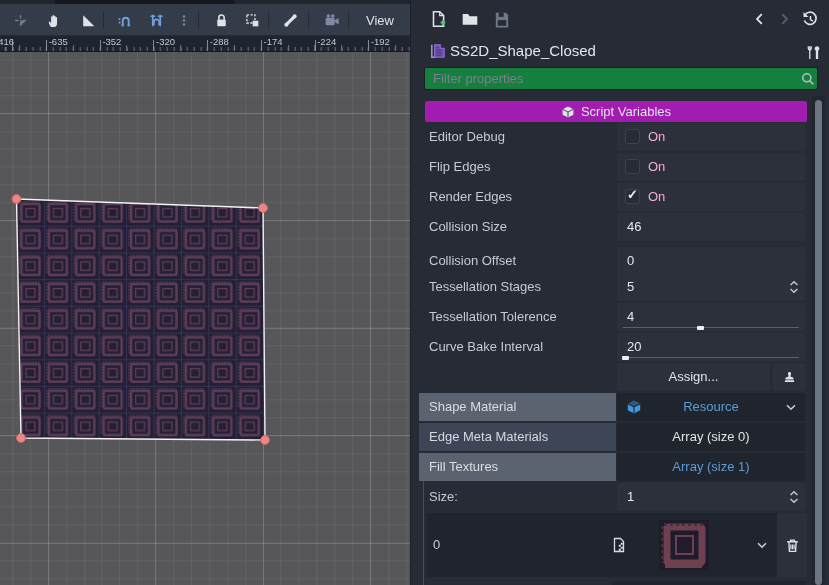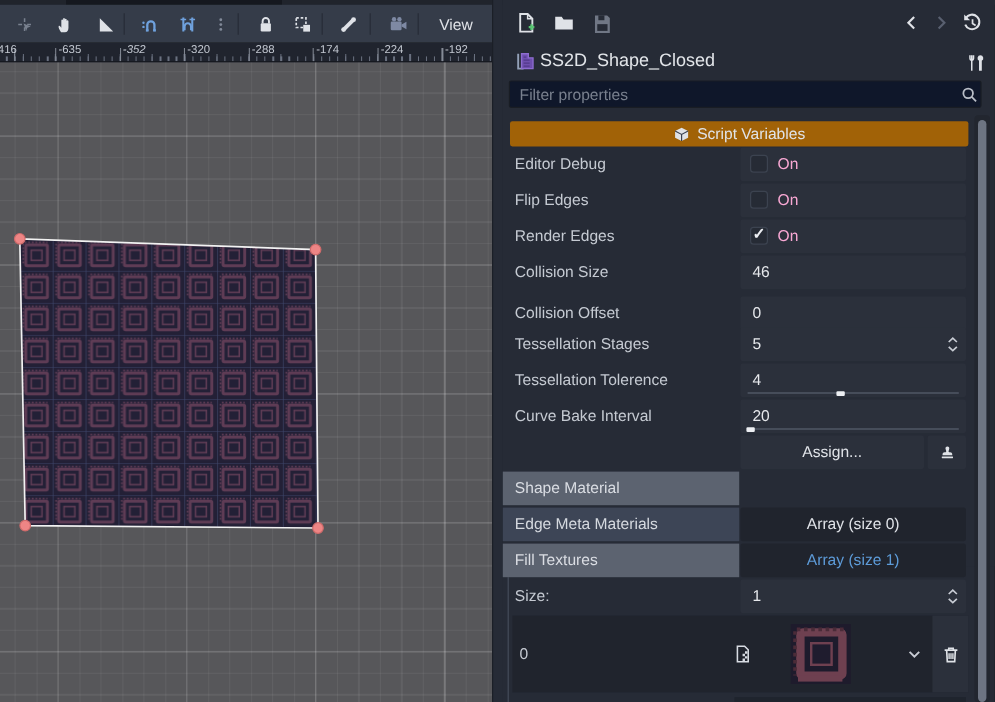--- a/index.html
+++ b/index.html
@@ -33,25 +33,25 @@
       repeating-linear-gradient(180deg,rgba(255,255,255,0.06) 0 1px,transparent 1px 17.9px);
     background-position:48px 0,0 61px,12.2px 0,0 7.3px;}
   .canvas svg{position:absolute;left:0;top:0;}
   
   .vdivider{position:absolute;left:410px;top:0;width:9px;height:585px;background:#262b36;border-left:1px solid #1b1f27;box-sizing:border-box;}
   
   .inspector{position:absolute;left:419px;top:0;width:410px;height:472px;background:#262b36;}
   .ins-tbi{position:absolute;width:22px;height:22px;display:flex;align-items:center;justify-content:center;}
   .insp-title{position:absolute;left:31px;top:40px;height:22px;line-height:22px;font-size:15px;color:#e2e5e9;white-space:nowrap;}
   .title-icon{position:absolute;left:10px;top:42px;width:18px;height:18px;}
-  .filter{position:absolute;left:5px;top:67px;width:394px;height:23px;background:#0f172a;border:1px solid #191d24;border-radius:2px;
+  .filter{position:absolute;left:5px;top:67px;width:394px;height:23px;background:#15803d;border:1px solid #191d24;border-radius:2px;
           box-sizing:border-box;color:#cfd3da;font-size:13px;padding:0 39px 0 8px;outline:none;font-family:"Liberation Sans",sans-serif;}
   .filter::placeholder{color:#79808e;}
   .filter-search{position:absolute;left:381px;top:71px;width:16px;height:16px;}
-  .sect{position:absolute;left:6px;top:101px;width:382px;height:21px;background:#a16207;border-radius:2px;
+  .sect{position:absolute;left:6px;top:101px;width:382px;height:21px;background:#a21caf;border-radius:2px;
         display:flex;align-items:center;justify-content:center;gap:6px;font-size:13px;color:#e0e3e8;}
   .row{position:absolute;left:0;width:410px;height:28px;}
   .plabel{position:absolute;left:10px;top:0;line-height:28px;font-size:13px;color:#c5cad2;white-space:nowrap;z-index:2;}
   .hl{position:absolute;left:0;top:0;width:197px;height:28px;z-index:1;}
   .hl-gray{background:#5c6370;}
   .hl-blue{background:#3d4556;}
   .vbox{position:absolute;left:198px;top:0;width:188px;height:28px;background:#2b303b;border-radius:2px;box-sizing:border-box;}
   .vdark{background:#20242d;}
   .vtext{position:absolute;left:10px;top:0;line-height:28px;font-size:13px;color:#e6e8ec;}
   .vcenter{position:absolute;left:0;top:0;width:100%;text-align:center;line-height:28px;font-size:13px;color:#e0e3e8;}
@@ -165,21 +165,21 @@
     <span class="viewbtn">View</span>
   </div>
 
   <div class="ruler">
     <div class="ticks-minor"></div>
     <div class="ticks-mid"></div>
     <div class="ticks-major"></div>
     <div>
         <span class="ruler-label" style="left: -5px;">-416</span>
         <span class="ruler-label" style="left: 48.7px;">-635</span>
-        <span class="ruler-label" style="left: 102.4px; font-style: italic;">-352</span>
+        <span class="ruler-label" style="left: 102.4px;">-352</span>
         <span class="ruler-label" style="left: 156.1px;">-320</span>
         <span class="ruler-label" style="left: 209.8px;">-288</span>
         <span class="ruler-label" style="left: 263.5px;">-174</span>
         <span class="ruler-label" style="left: 317.2px;">-224</span>
         <span class="ruler-label" style="left: 370.9px;">-192</span>
       </div>
   </div>
 
   <div class="canvas">
     <svg width="410" height="533" viewBox="0 0 410 533">
@@ -354,20 +354,35 @@
         <svg width="15" height="15" viewBox="0 0 16 16" fill="#dfe2e7">
             <path d="M8 2.2c1.3 0 2 1 1.6 2.2l-.5 1.8c-.2.6.2 1.2.9 1.2h.5c1 0 1.8.8 1.8 1.8V10H3.7v-.8c0-1 .8-1.8 1.8-1.8H6c.7 0 1.1-.6.9-1.2l-.5-1.8C6 3.2 6.7 2.2 8 2.2z"></path>
             <rect x="3" y="11" width="10" height="1.7" rx="0.4"></rect>
           </svg>
       </span>
     </div>
 
     <div class="row" style="top:393px">
       <span class="hl hl-gray"></span>
       <span class="plabel" style="color:#dadde3">Shape Material</span>
+      <div class="vbox vdark">
+        <span class="res-cube">
+          <svg width="16" height="16" viewBox="0 0 16 16">
+              <path d="M8 1.6 14.2 4.8v6.4L8 14.4 1.8 11.2V4.8Z" fill="#4196dd"></path>
+              <path d="M1.8 4.8 8 8l6.2-3.2M8 8v6.4" stroke="#1b2735" stroke-width="1.1" fill="none"></path>
+              <path d="M8 1.6 1.8 4.8 8 8l6.2-3.2z" fill="#1e2a3a" opacity="0.55"></path>
+            </svg>
+        </span>
+        <span class="vcenter blue">Resource</span>
+        <span class="chev">
+          <svg width="16" height="16" viewBox="0 0 16 16">
+              <path d="M4 6.2l4 4 4-4" stroke="#c8ccd4" stroke-width="1.6" fill="none"></path>
+            </svg>
+        </span>
+      </div>
     </div>
 
     <div class="row" style="top:423px">
       <span class="hl hl-blue"></span>
       <span class="plabel" style="color:#d5d9df">Edge Meta Materials</span>
       <div class="vbox vdark">
         <span class="vcenter">Array (size 0)</span>
       </div>
     </div>
 

